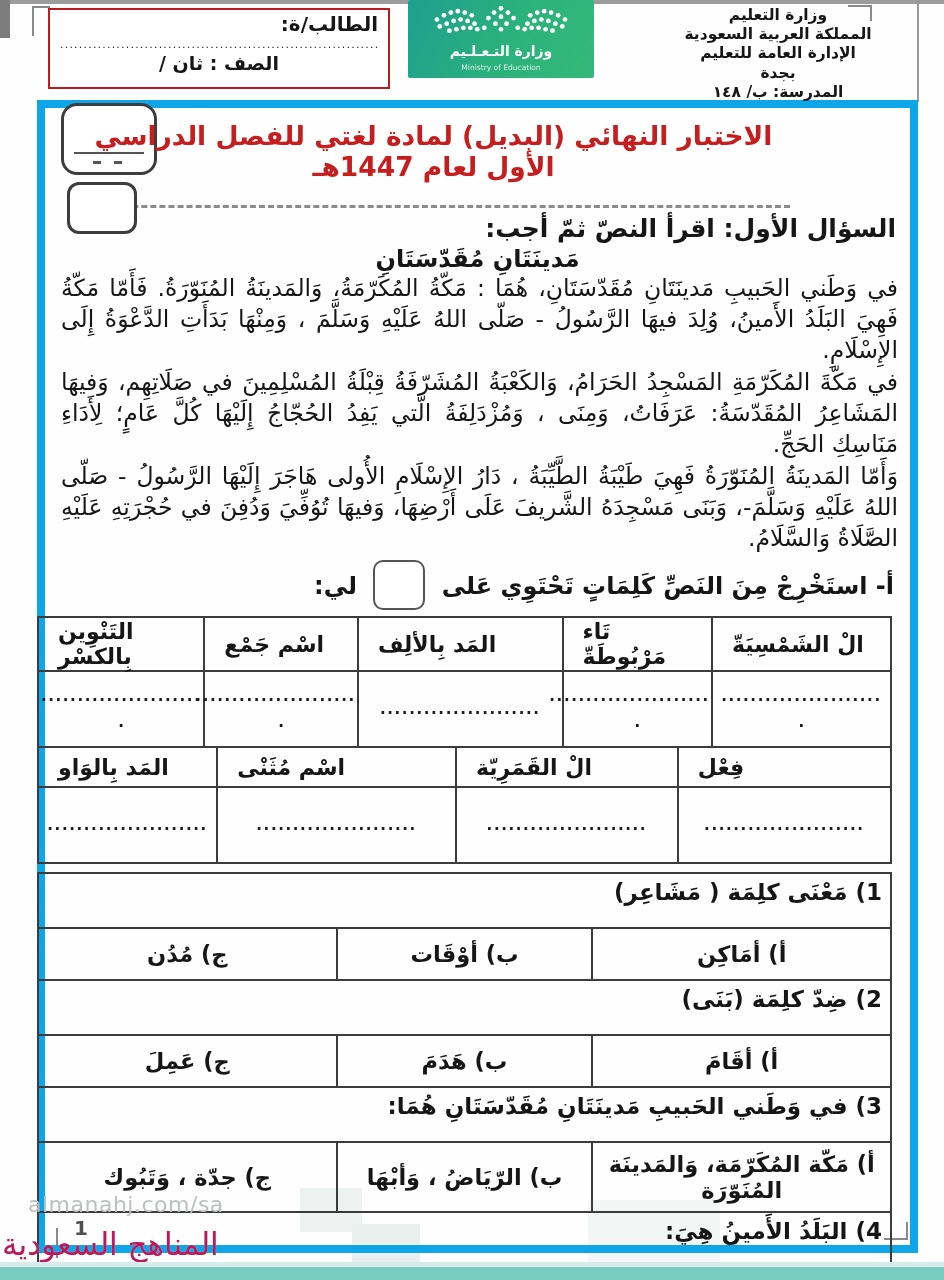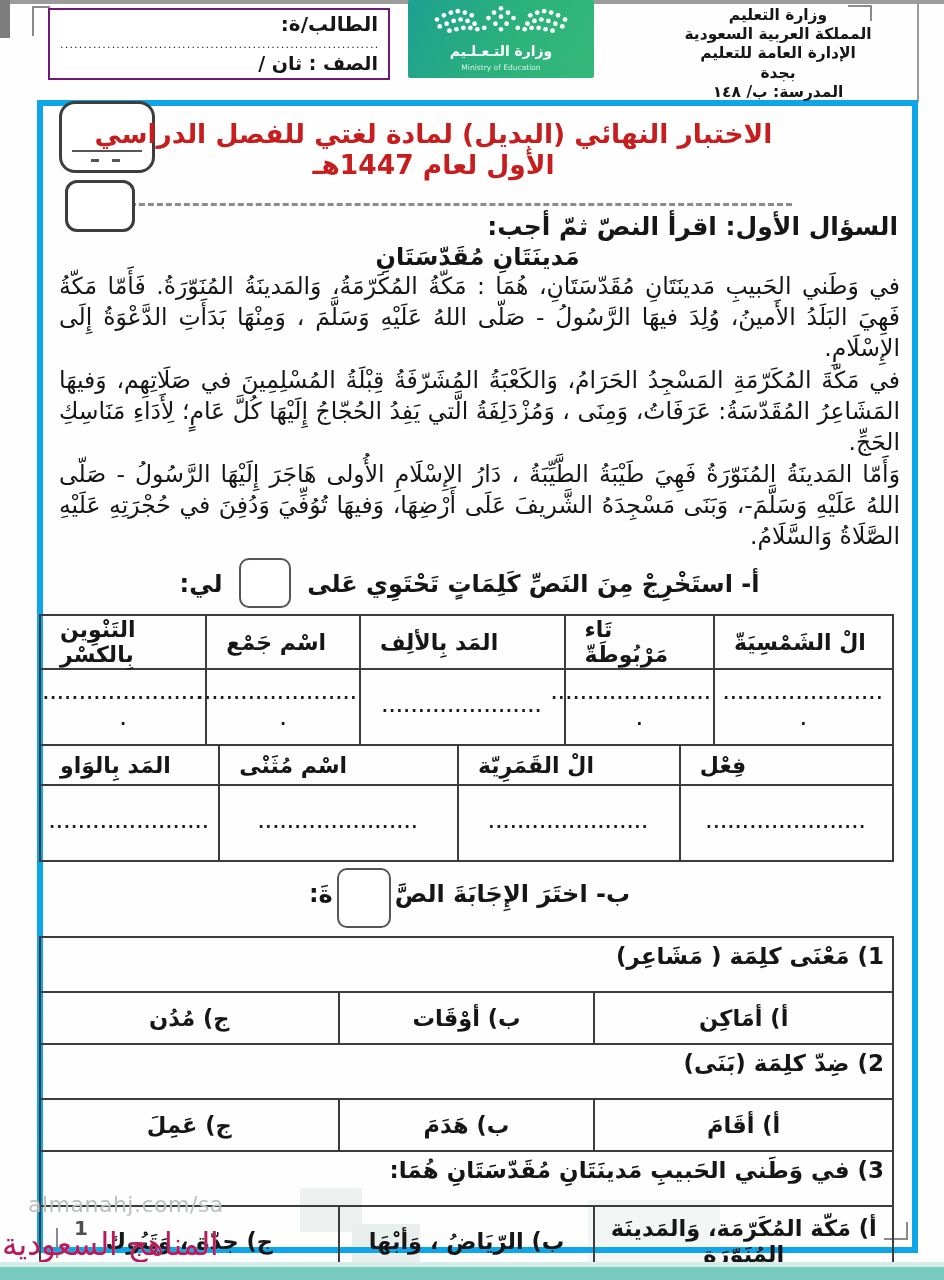--- a/index.html
+++ b/index.html
@@ -15,47 +15,47 @@
   .tick-bl{position:absolute;left:56px;top:1228px;width:2px;height:30px;background:#8a8a8a;}
   .rline-top{position:absolute;left:917px;top:0;width:2px;height:102px;background:#9a9a9a;}
   .blot1{position:absolute;left:300px;top:1188px;width:62px;height:44px;background:#edf2f0;}
   .blot2{position:absolute;left:352px;top:1224px;width:68px;height:48px;background:#e9efec;}
   .blot3{position:absolute;left:588px;top:1200px;width:132px;height:64px;background:#f2f6f4;}
   
   .gov-block{position:absolute;right:16px;top:6px;width:300px;text-align:center;
              font-size:15.5px;font-weight:bold;line-height:1.24;z-index:5;}
   .logo{position:absolute;left:408px;top:0;width:186px;height:78px;border-radius:2px;
         background:linear-gradient(115deg,#1f9f90 0%,#2bb27b 55%,#35b879 100%);z-index:5;}
-  .student-box{position:absolute;left:48px;top:8px;width:342px;height:72px;
-               border:2px solid #701a75;background:#fff;z-index:5;padding:2px 10px;box-sizing:border-box;}
+  .student-box{position:absolute;left:48px;top:8px;width:342px;height:81px;
+               border:2px solid #b91c1c;background:#fff;z-index:5;padding:2px 10px;box-sizing:border-box;}
   .student-label{font-size:20px;font-weight:bold;}
   .student-dots{direction:ltr;text-align:center;font-size:11px;letter-spacing:1.2px;color:#222;
                 white-space:nowrap;overflow:hidden;margin-top:2px;}
-  .class-label{font-size:19px;font-weight:bold;margin-top:1px;}
+  .class-label{font-size:19px;font-weight:bold;text-align:center;margin-top:1px;}
   
   .main-box{position:absolute;left:37px;top:100px;width:881px;height:1153px;
-            border:6px solid #0ea5e9;box-sizing:border-box;background:transparent;}
+            border:8px solid #0ea5e9;box-sizing:border-box;background:transparent;}
   .title-area{position:relative;height:102px;}
   .score-box-large{position:absolute;left:16px;top:-5px;width:90px;height:66px;
                    border:3px solid #3d3d3d;border-radius:16px;background:#fff;}
   .score-line{position:absolute;left:11%;top:70%;width:78%;border-top:2.5px solid #555;}
   .score-dash{position:absolute;top:84%;width:8px;height:2.5px;background:#555;}
   .score-dash.d1{left:32%;} .score-dash.d2{left:55%;}
   .exam-title{position:absolute;left:40px;right:128px;top:12px;text-align:center;
               font-size:26.5px;font-weight:bold;color:#c61e1e;}
   .title-underline{position:absolute;left:42px;right:120px;top:97px;border-top:3px dashed #8b8b8b;}
   .q1-heading{padding:4px 14px 0 0;font-size:25px;font-weight:bold;text-align:right;}
   .score-box-small{position:absolute;left:22px;top:74px;width:64px;height:46px;
                    border:3px solid #3d3d3d;border-radius:12px;background:#fff;}
   .passage-title{text-align:center;font-size:24px;font-weight:bold;margin-top:2px;}
   .passage{margin:0;padding:0 12px 0 16px;font-size:23.5px;font-weight:normal;
            line-height:31px;text-align:justify;}
   .passage + .passage{margin-top:1px;}
   
-  .sec-heading{padding:6px 16px 0 0;font-size:24px;font-weight:bold;text-align:center;}
+  .sec-heading{padding:6px 16px 0 0;font-size:24px;font-weight:bold;}
   .inline-box{display:inline-block;width:48px;height:46px;border:2.5px solid #555;
               border-radius:10px;vertical-align:-16px;margin:0 8px;background:#fff;}
   .inline-box.tall{height:56px;width:50px;vertical-align:-26px;margin:0 4px;}
   
   table{border-collapse:collapse;}
   .extract{width:855px;margin:6px 18px 0 8px;table-layout:fixed;}
   .extract th{border:2px solid #3c3c3c;font-size:22px;font-weight:bold;height:36px;
               text-align:left;padding:1px 19px;}
   .extract td{border:2px solid #3c3c3c;height:72px;text-align:center;vertical-align:middle;}
   .dots-line{font-size:15px;font-weight:bold;letter-spacing:1.6px;color:#1d1d1d;line-height:1.1;}
@@ -252,23 +252,20 @@
         <td>
           <div class="dots-line">......................</div>
             </td>
         <td>
           <div class="dots-line">......................</div>
             </td>
       </tr>
     </tbody>
       </table>
 
-    <div class="sec-heading">
-      <span>ب- اختَرَ  الإِجَابَةَ الصَّ</span><span class="inline-box tall"></span><span>ةَ:</span>
-    </div>
 
     <table class="mcq">
       <colgroup>
           <col style="width:35%">
           <col style="width:30%">
           <col style="width:35%">
         </colgroup>
       <tbody>
           <tr>
         <td class="q" colspan="3">1) مَعْنَى كلِمَة ( مَشَاعِر)</td>

